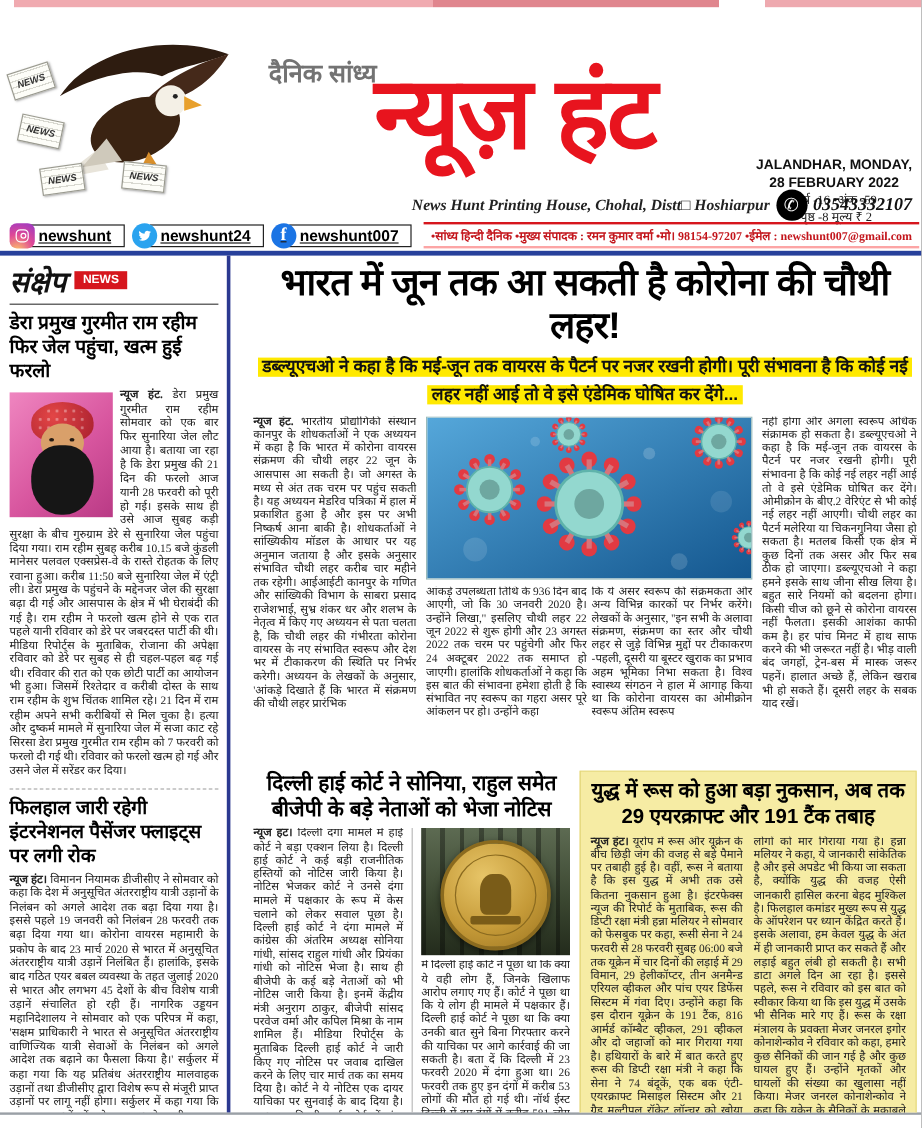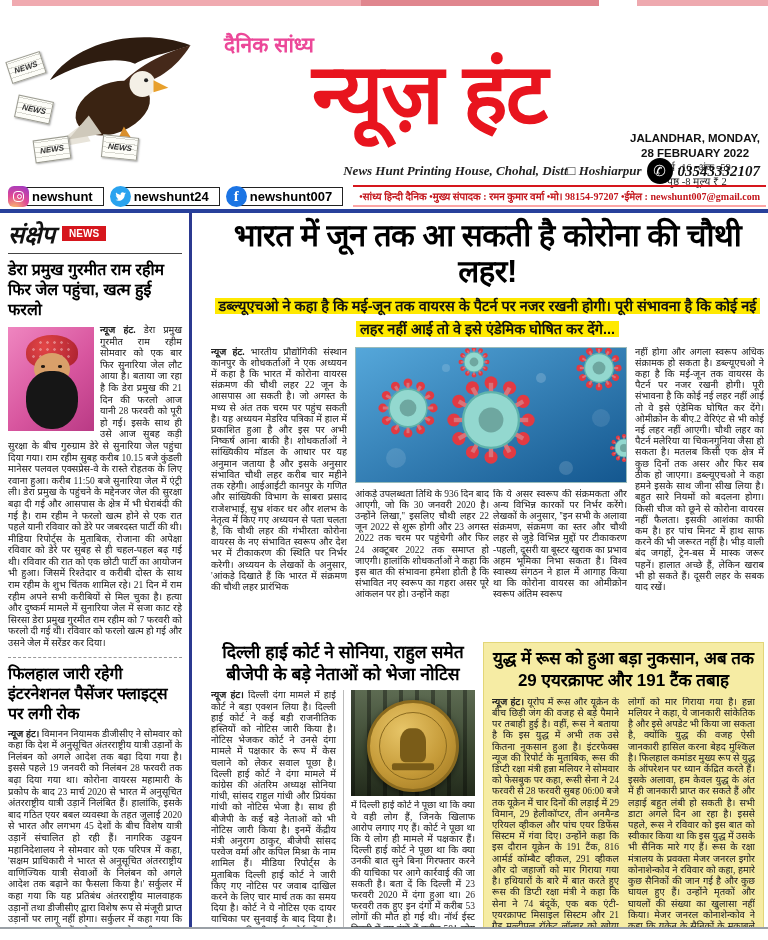--- a/index.html
+++ b/index.html
@@ -16,37 +16,37 @@
   .eagle-svg { position:absolute; left:18px; top:6px; width:185px; height:140px; }
   .chip { position:absolute; width:36px; height:23px; background:#fdfdf8; border:1px solid #9a9a90;
           box-shadow:1px 1px 2px rgba(0,0,0,.35); display:flex; align-items:center; justify-content:center;
           font-family:"Liberation Sans",sans-serif; font-weight:bold; font-style:italic; font-size:8px; color:#333;
           background-image:repeating-linear-gradient(0deg, transparent 0 4px, #d8d8d0 4px 5px); }
   .chip1 { left:2px;  top:36px;  transform:rotate(-18deg); }
   .chip2 { left:10px; top:78px;  transform:rotate(12deg); }
   .chip3 { left:28px; top:118px; transform:rotate(-8deg); }
   .chip4 { left:96px; top:116px; transform:rotate(6deg); }
 
-  .tagline { position:absolute; left:224px; top:24px; font-family:"Liberation Sans",sans-serif;
-             font-weight:bold; font-size:21px; color:#ec4899; }
+  .tagline { position:absolute; left:224px; top:40px; font-family:"Liberation Sans",sans-serif;
+             font-weight:bold; font-size:21px; color:#737373; }
   .logo { position:absolute; left:214px; top:44px; width:430px; text-align:center;
           font-family:"Liberation Sans",sans-serif; font-weight:900; font-size:84px; line-height:1.05;
           color:#e8141e; letter-spacing:-2px; }
   .dateline { position:absolute; right:8px; top:78px; text-align:center; line-height:1.3;margin-top:47px; }
   .dateline .d1 { font-family:"Liberation Sans",sans-serif; font-weight:bold; font-size:11.5px; color:#111; }
   .dateline .d2 { font-size:10.5px; color:#222; }
   .printer { position:absolute; right:8px; top:152px; display:flex; align-items:center; gap:5px; }
   .printer-text { font-style:italic; font-weight:bold; font-size:13px; color:#222; }
   .phone-badge { width:26px; height:26px; border-radius:50%; background:#000; color:#fff;
                  display:flex; align-items:center; justify-content:center; font-size:15px; }
   .phone-num { font-style:italic; font-weight:bold; font-size:15px; color:#111; }
 
   
   .social-bar { position:relative; height:24px; display:flex; align-items:center; padding-left:8px; }
-  .handle { display:flex; align-items:center; margin-right:6px; }
+  .handle { display:flex; align-items:center; margin-right:6px;text-decoration:underline; }
   .ic { width:21px; height:21px; border-radius:50%; display:flex; align-items:center; justify-content:center; z-index:2; }
   .ic.insta { border-radius:6px; background:radial-gradient(circle at 30% 110%, #fdc468 0%, #df4996 50%, #9537c9 100%); }
   .ig-frame { width:11px; height:11px; border:1.6px solid #fff; border-radius:4px; position:relative; }
   .ig-frame::after { content:""; position:absolute; left:2.6px; top:2.6px; width:3px; height:3px; border:1.2px solid #fff; border-radius:50%; }
   .ic.twitter { background:#2aa3ef; }
   .ic.facebook { background:#1b74e4; color:#fff; font-family:"Liberation Serif",serif; font-weight:bold; font-size:15px; }
   .hbox { border:1.5px solid #222; background:#fff; padding:1px 10px 1px 8px; margin-left:-6px;
           font-family:"Liberation Sans",sans-serif; font-weight:bold; font-size:13px; color:#000; }
   .info-strip { margin-left:auto; margin-right:2px; border-top:2px solid #d6161d; border-bottom:2px solid #fca5a5;
                 color:#c3161c; font-weight:bold; font-size:10px; padding:2px 6px; white-space:nowrap; overflow:hidden; }

